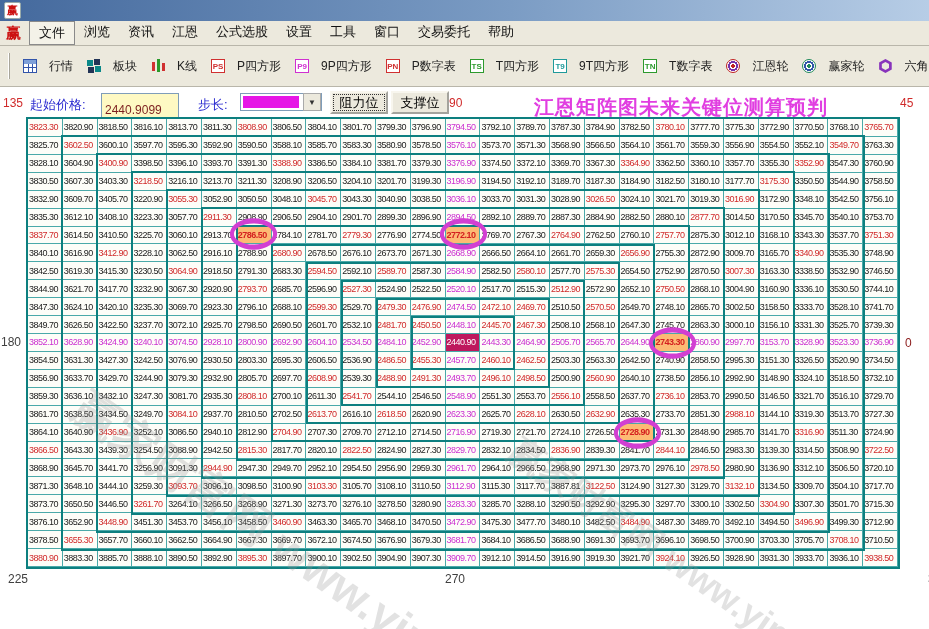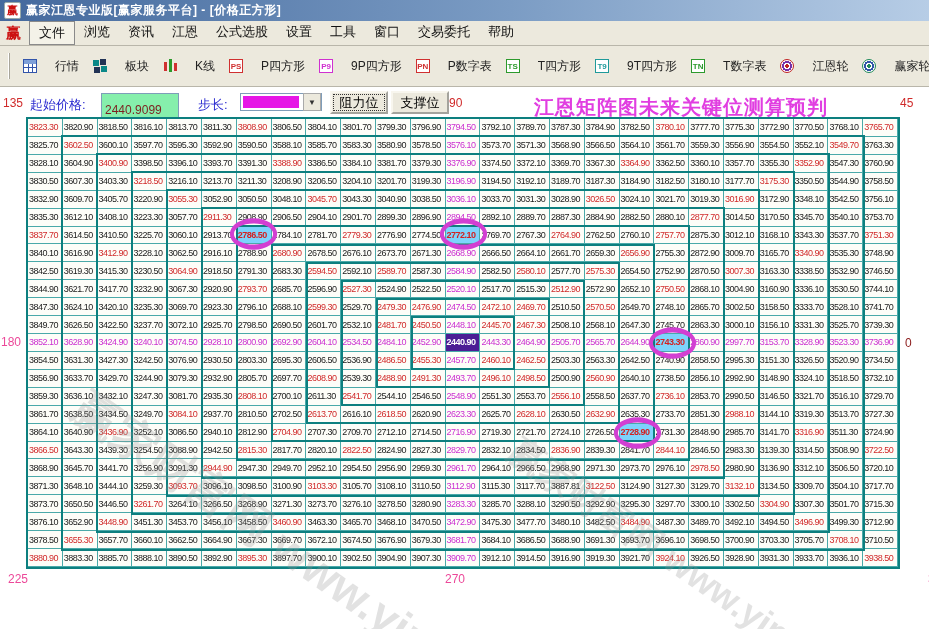--- a/index.html
+++ b/index.html
@@ -15,21 +15,21 @@
   
   .menubar{position:absolute;left:0;top:21px;right:0;height:24px;background:#ece9dd;
     border-bottom:1px solid #b9b6aa;display:flex;align-items:center;font-size:13px;color:#111;}
   .mlogo{color:#cc1111;font-weight:bold;font-size:15px;padding:0 8px 0 6px;}
   .mitem{padding:2px 9px;cursor:default;}
   .mitem.active{border:1px solid #8a8a8a;background:#f4f2e8;}
   
   .toolbar{position:absolute;left:0;top:46px;right:0;height:40px;background:#ece9dd;
     border-bottom:1px solid #b9b6aa;display:flex;align-items:center;padding-left:8px;font-size:12px;color:#222;}
   .toolbar::before{content:"";width:3px;height:26px;border-left:1px solid #fff;border-right:1px solid #a8a59a;margin-right:6px;}
-  .titem{display:flex;align-items:center;gap:18px;padding:3px 7px;cursor:default;white-space:nowrap;}
+  .titem{display:flex;align-items:center;gap:12px;padding:3px 7px;cursor:default;white-space:nowrap;}
   .tbicon{width:14px;height:14px;display:inline-flex;align-items:center;justify-content:center;
     box-sizing:border-box;position:relative;flex:0 0 auto;}
   .badge{border:1px solid currentColor;font-size:8px;font-weight:bold;width:14px;height:14px;
     display:flex;align-items:center;justify-content:center;background:#ffffff;}
   .table-icon{border:1px solid #3355aa;background:
       linear-gradient(#7fa0d8 0 0) 0 0/100% 4px no-repeat,
       linear-gradient(#3355aa 0 0) 0 7px/100% 1px no-repeat,
       linear-gradient(#3355aa 0 0) 4px 0/1px 100% no-repeat,
       linear-gradient(#3355aa 0 0) 8px 0/1px 100% no-repeat,#fff;}
   .blocks-icon{background:
@@ -45,61 +45,60 @@
       background:radial-gradient(circle,#c22222 0 2px,#fff 2px 3px,#7733aa 3px 5px,#fff 5px);}
   .wheel-green-icon{border:1px solid #1f8a5a;border-radius:50%;
       background:radial-gradient(circle,#1f8a5a 0 2px,#fff 2px 3px,#3355aa 3px 5px,#fff 5px);}
   .hexagon-icon{background:#8833bb;clip-path:polygon(50% 0,95% 25%,95% 75%,50% 100%,5% 75%,5% 25%);}
   .hexagon-icon::before{content:"";position:absolute;inset:3px;background:#ece9dd;
       clip-path:polygon(50% 0,95% 25%,95% 75%,50% 100%,5% 75%,5% 25%);}
   .dollar-icon::before{content:"$";color:#2aa02a;font-weight:bold;font-size:14px;}
   
   .ctl-label{position:absolute;font-size:13px;color:#2a2ad0;}
   .ctl-input{position:absolute;left:101px;top:93px;width:78px;height:34px;border:1px solid #7f9db9;
-    background:#86efac;font-size:12px;color:#7d1f1f;padding:0 3px;box-sizing:border-box;font-family:inherit;}
+    background:#fef9c3;font-size:12px;color:#7d1f1f;padding:0 3px;box-sizing:border-box;font-family:inherit;}
   .combo{position:absolute;left:240px;top:93px;width:82px;height:18px;border:1px solid #7f9db9;background:#fff;
     display:flex;align-items:center;box-sizing:border-box;}
   .swatch{width:56px;height:12px;background:#e616e6;margin-left:2px;}
   .combo-btn{margin-left:auto;width:16px;height:16px;background:#ece9dd;border:1px solid #aaa;
     font-size:8px;color:#333;display:flex;align-items:center;justify-content:center;}
   .pushbtn{position:absolute;top:91px;width:58px;height:23px;background:#ece9dd;
     border:2px outset #f8f6ee;font-size:13px;color:#000000;font-family:inherit;padding:0;}
   .pushbtn.focused{outline:1px dotted #333;outline-offset:-4px;}
   .heading{position:absolute;left:534px;top:94px;font-size:20px;font-weight:bold;color:#e13ee1;letter-spacing:1px;}
   
   .lbl{position:absolute;font-size:12px;}
-  .lbl.red{color:#d02a2a;} .lbl.dark{color:#ec4899;text-align:center;} .lbl.maroon{color:#8b1a1a;}
+  .lbl.red{color:#d02a2a;} .lbl.dark{color:#404040;text-align:center;} .lbl.maroon{color:#8b1a1a;}
   
   .gridwrap{position:absolute;left:26px;top:117px;width:874px;height:452px;}
   .grid{position:absolute;inset:0;display:grid;grid-template-columns:repeat(25,1fr);
     grid-template-rows:repeat(25,1fr);border:2px solid #0d7f7f;box-sizing:border-box;background:#fdfdf8;}
   .cell{border-right:1px solid #4aa9a9;border-bottom:1px solid #4aa9a9;box-sizing:border-box;
     font-size:9px;letter-spacing:-0.5px;color:#1a1a1a;display:flex;align-items:center;
     padding-left:1px;overflow:hidden;white-space:nowrap;cursor:default;}
   .cell.red{color:#d02a2a;}
   .cell.mag{color:#cb2fd0;}
-  .cell.yel{background:#7dd3fc;color:#d42020;font-weight:bold;}
-  .cell.sel{background:#4c1d95;color:#fff;font-weight:bold;}
+  .cell.yel{background:#fdba74;color:#d42020;font-weight:bold;}
+  .cell.sel{background:#be185d;color:#fff;font-weight:normal;}
   .rings{position:absolute;inset:0;pointer-events:none;}
   .ring{position:absolute;border:2px solid #0d7f7f;box-sizing:border-box;}
   .circle{position:absolute;border:3px solid #d23fd2;border-radius:50%;box-sizing:border-box;
     transform:scale(1.35,1.75);}
   .watermark{position:absolute;color:rgba(150,150,150,.28);font-size:46px;font-weight:bold;
     white-space:nowrap;pointer-events:none;transform:rotate(35deg);transform-origin:left top;}
   
   .status{position:absolute;left:203px;top:593px;font-size:21px;font-weight:bold;color:#c23fd6;letter-spacing:1px;}
 </style>
 </head>
 <body>
 
 <div class="window">
 
   <div class="titlebar">
     <span class="app-icon">赢</span>
-    <span class="title-text">赢家江恩专业版[赢家服务平台] - [价格正方形]</span>
   </div>
 
   <div class="menubar">
     <span class="mlogo">赢</span>
     <span style="display:flex;">
         <span class="mitem active">文件</span>
         <span class="mitem">浏览</span>
         <span class="mitem">资讯</span>
         <span class="mitem">江恩</span>
         <span class="mitem">公式选股</span>

